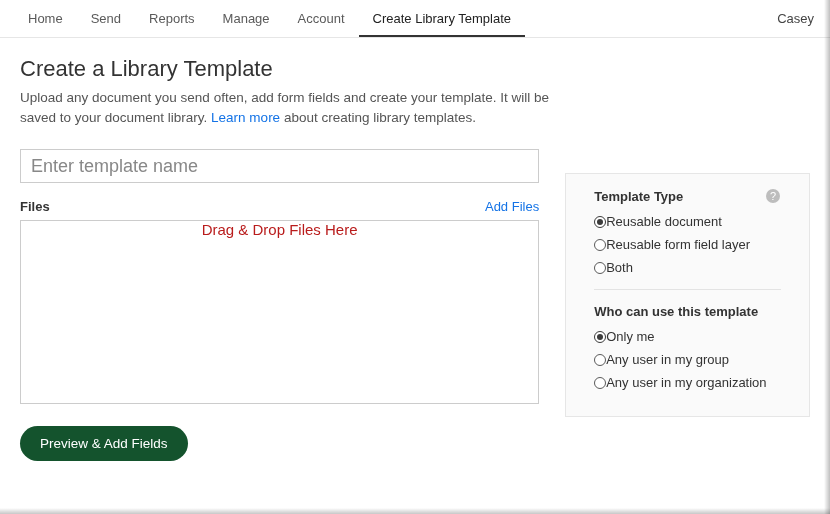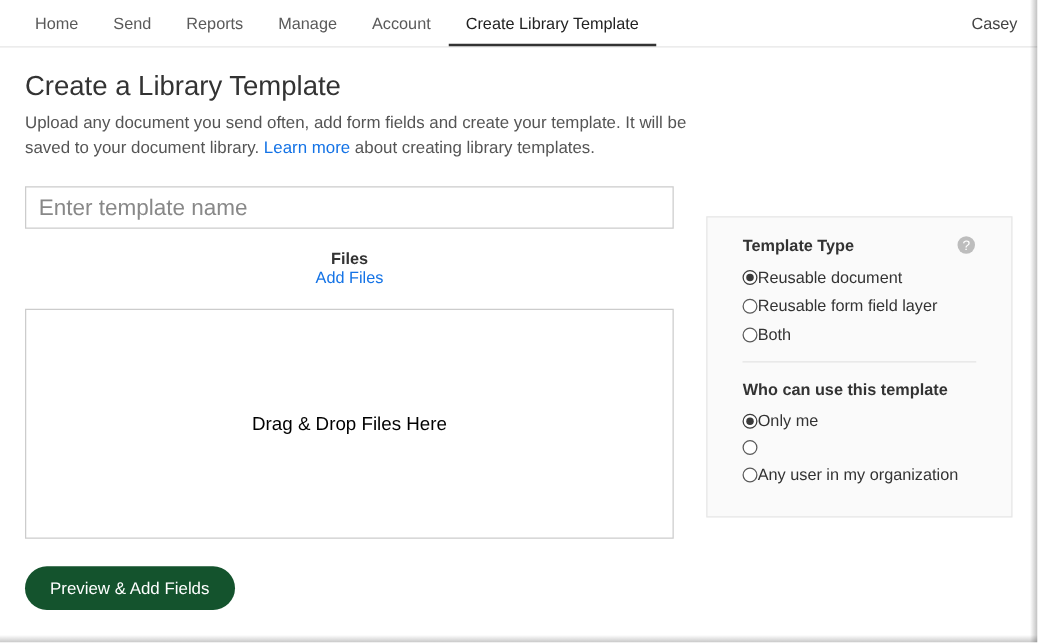--- a/index.html
+++ b/index.html
@@ -17,24 +17,24 @@
   .desc a { color:#1473e6; text-decoration:none; }
 
   .content { display:flex; gap: 26px; align-items:flex-start; }
   .leftcol { flex: 1 1 auto; min-width:0; }
   .rightcol { width: 248px; border:1px solid #e6e6e6; background:#fafafa; padding:14px 28px 16px; margin-top:24px; }
 
   .label { font-size:13px; font-weight:700; color:#333; margin-bottom:6px; }
   .tpl-input { width: 528px; max-width:100%; height:34px; border:1px solid #ccc; padding:6px 10px; font-size:18px; color:#333; background:#fff; }
   .tpl-input::placeholder { color:#888; }
 
-  .files-head { display:flex; align-items:center; justify-content:space-between; width:528px; max-width:100%; margin-top:16px;flex-direction:column; }
+  .files-head { display:flex; align-items:center; justify-content:space-between; width:528px; max-width:100%; margin-top:16px; }
   .addfiles { color:#1473e6; font-size:13px; cursor:pointer; }
 
-  .dropzone { width:528px; max-width:100%; height:184px; border:1px solid #ccc; display:flex; align-items:center; justify-content:center; color:#000000; font-size:15px; margin-top:18px; background:#fff; }
+  .dropzone { width:528px; max-width:100%; height:184px; border:1px solid #ccc; display:flex; justify-content:center; color:#b91c1c; font-size:15px; margin-top:6px; background:#fff; }
 
   .submit-btn { margin-top:22px; background:#14532d; color:#fff; border:none; border-radius:20px; padding:10px 20px; font-size:13.5px; cursor:pointer; }
 
   .panel-title-row { display:flex; align-items:center; justify-content:space-between; margin-bottom:10px; }
   .panel-title { font-size:13px; font-weight:700; color:#333; }
   .help-icon { width:16px; height:16px; color:#bdbdbd; }
   .radio-list { display:flex; flex-direction:column; gap:8px; margin-bottom:10px; }
   .radio-item { display:flex; align-items:center; gap:0; font-size:13px; color:#333; cursor:pointer; }
   .radio-dot { width:12px; height:12px; border-radius:50%; border:1.5px solid #5a5a5a; position:relative; flex-shrink:0; background:#fff; }
   .radio-dot.selected { border-color:#3b3b3b; }
@@ -104,20 +104,21 @@
       <div class="divider"></div>
 
       <div class="panel-title" style="margin-bottom:10px">Who can use this template</div>
       <div class="radio-list" id="ac-list">
           <div class="radio-item">
             <span class="radio-dot selected"></span>
             <span>Only me</span>
           </div>
           <div class="radio-item">
             <span class="radio-dot"></span>
+            <span>Any user in my group</span>
           </div>
           <div class="radio-item">
             <span class="radio-dot"></span>
             <span>Any user in my organization</span>
           </div>
         </div>
     </div>
   </div>
 </div>
 

